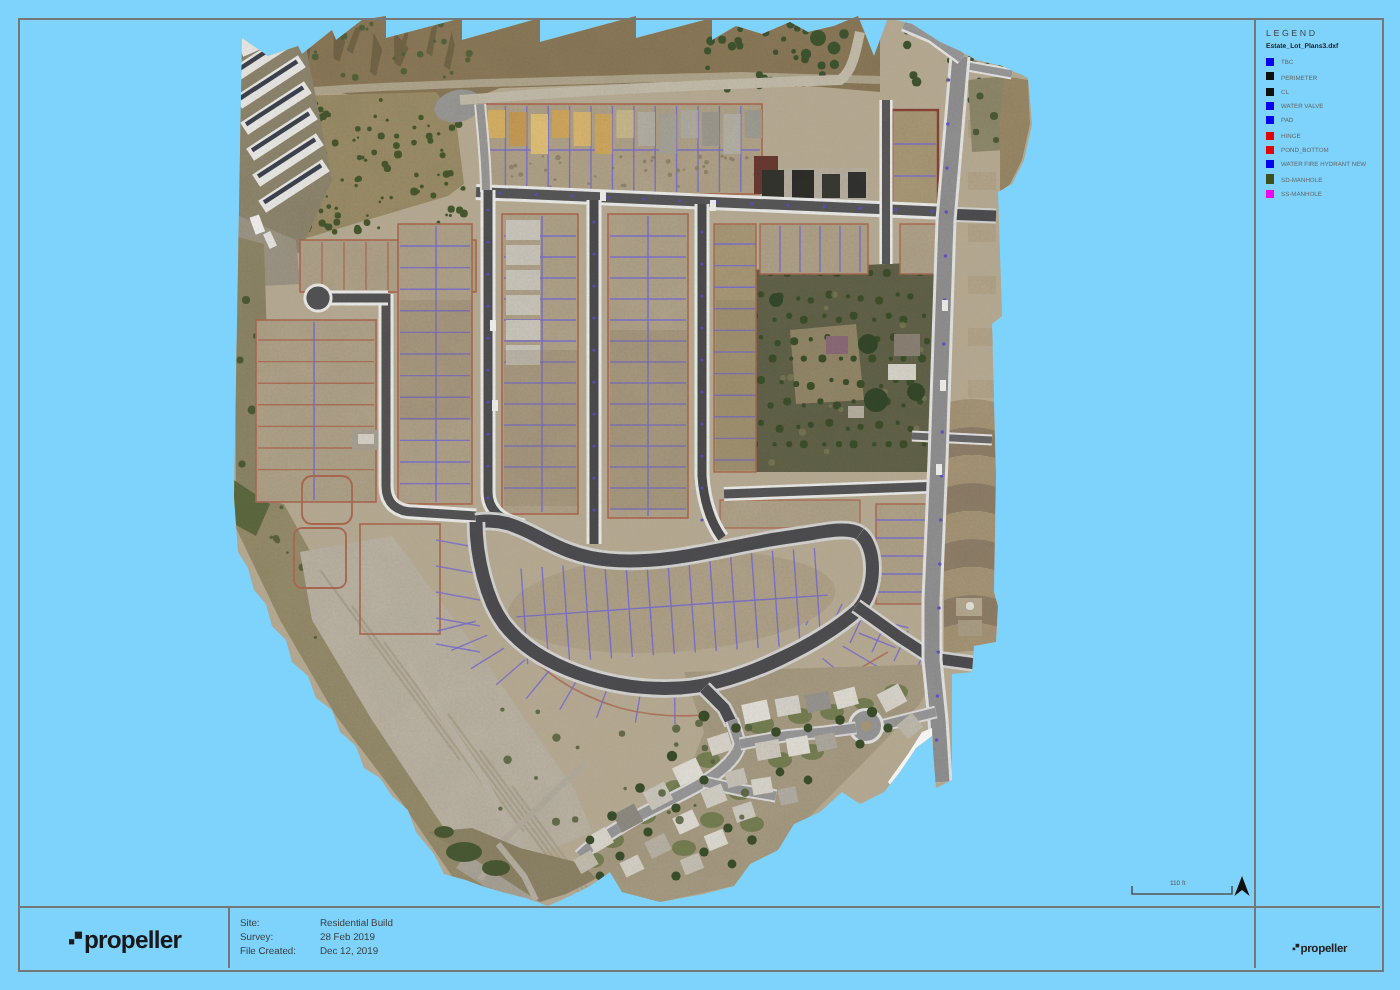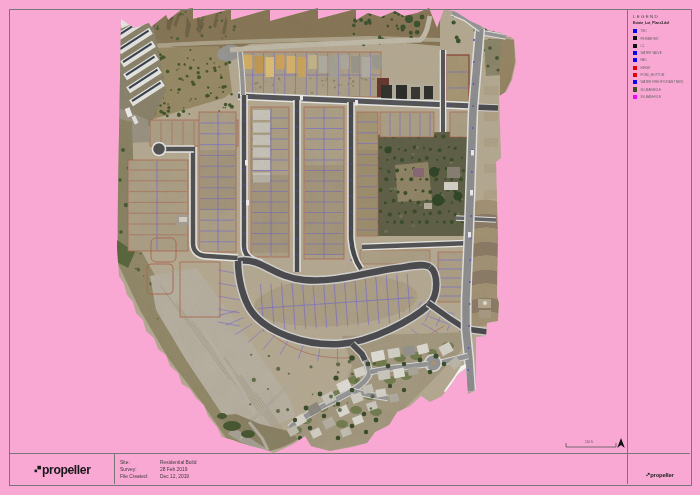--- a/index.html
+++ b/index.html
@@ -1,15 +1,15 @@
 <!DOCTYPE html>
 <html><head><meta charset="utf-8">
 <style>
 html,body{margin:0;padding:0;background:#fff;}
-#page{position:relative;width:700px;height:495px;background:#f9a8d4;overflow:hidden;
+#page{position:relative;width:700px;height:495px;background:#7dd3fc;overflow:hidden;
  font-family:"Liberation Sans",sans-serif;}
 .abs{position:absolute;}
 </style></head>
 <body>
 <div id="page">
 
 <svg class="abs" style="left:0;top:0" width="700" height="495" viewBox="0 0 700 495">
 
 <defs>
         <clipPath id="mapclip">

